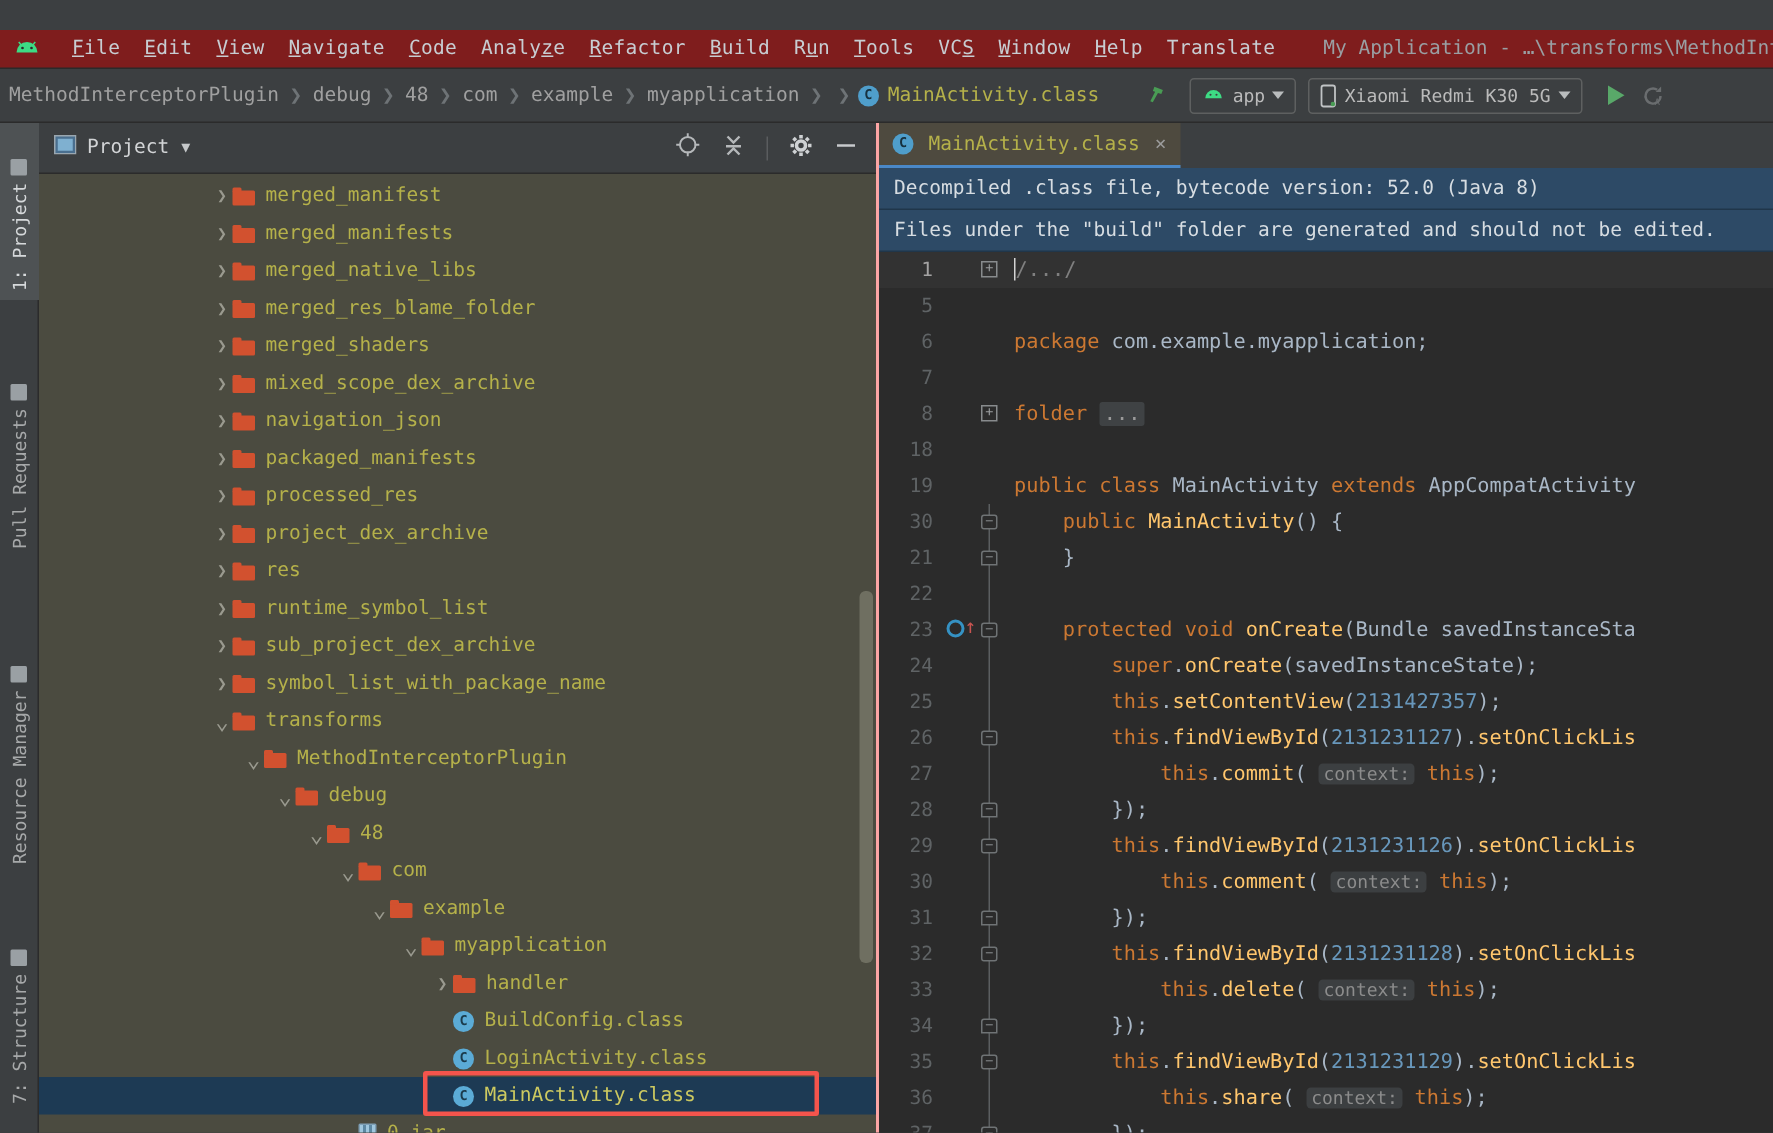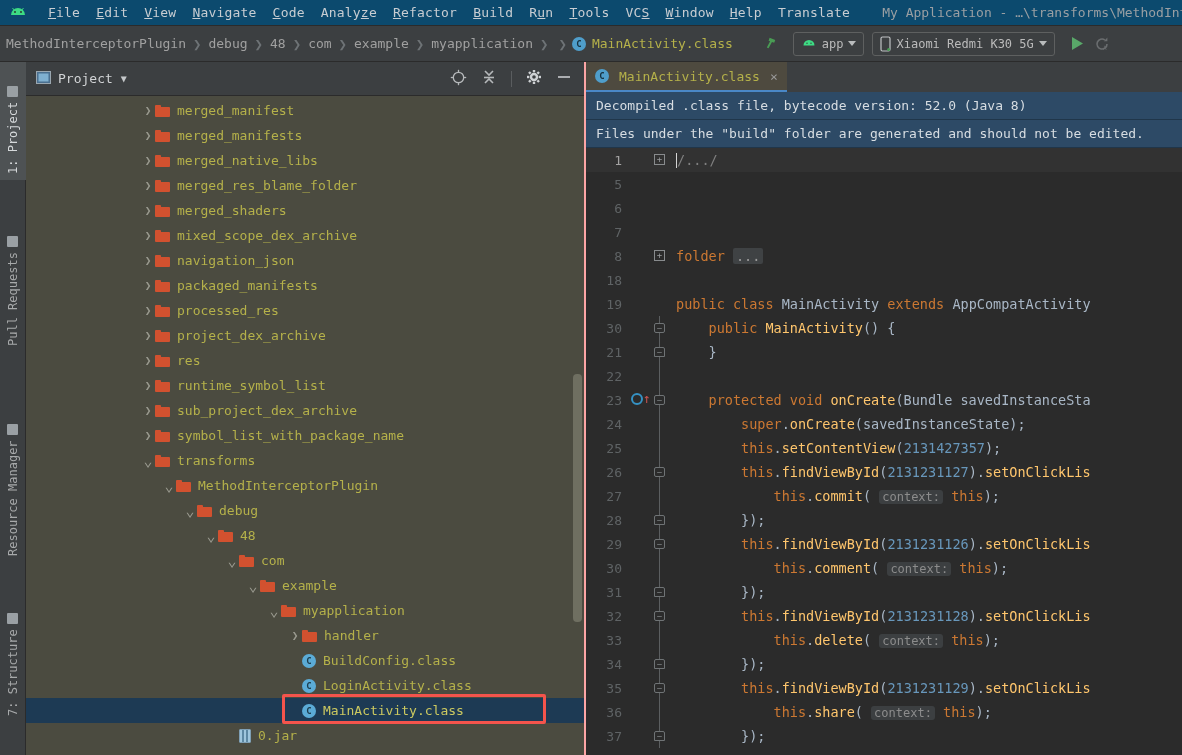--- a/index.html
+++ b/index.html
@@ -7,22 +7,22 @@
     width:1182px; height:755px; overflow:hidden;
     background:#3c3f41;
     font-family:"DejaVu Sans Mono","Liberation Mono",monospace;
     font-size:13px; color:#bbbbbb;
     -webkit-font-smoothing:antialiased;
   }
   #app{ position:relative; width:1182px; height:755px; }
 
   
   .menubar{
-    height:26px; background:#0c4a6e; display:flex; align-items:center;
-    padding-left:8px; border-bottom:1px solid #2b2b2b;
+    height:26px; background:#7f1d1d; display:flex; align-items:center;
+    padding-left:8px; border-bottom:1px solid #2b2b2b;margin-top:20px;
   }
   .android-logo{ width:20px; height:14px; position:relative; margin-right:12px; flex:none; }
   .menu-item{
     font-family:"DejaVu Sans Mono","Liberation Mono",monospace;
     font-size:13px; color:#c8cdd2; padding:2px 8px; white-space:nowrap;
     cursor:default; letter-spacing:0.2px;
   }
   .menu-item u{ text-decoration:underline; }
   .win-title{
     font-size:13px; color:#9a9fa3; margin-left:24px; white-space:nowrap;
@@ -530,21 +530,21 @@
         <span class="cls-badge">C</span>
         <span>MainActivity.class</span>
         <span class="x">×</span>
       </div>
     </div>
     <div class="banner">Decompiled .class file, bytecode version: 52.0 (Java 8)</div>
     <div class="banner">Files under the "build" folder are generated and should not be edited.</div>
     <div class="code-area" id="code-area">
         <div class="cline caret"><span class="gutter-num">1</span><span class="gutter-mark"></span><span class="gutter-fold"><span class="fold-sq">+</span></span><span class="codetext"><span class="caretbar"></span><span class="c">/.../</span></span></div>
         <div class="cline"><span class="gutter-num">5</span><span class="gutter-mark"></span><span class="gutter-fold"></span><span class="codetext"></span></div>
-        <div class="cline"><span class="gutter-num">6</span><span class="gutter-mark"></span><span class="gutter-fold"></span></div>
+        <div class="cline"><span class="gutter-num">6</span><span class="gutter-mark"></span><span class="gutter-fold"></span><span class="codetext"><span class="k">package </span><span class="p">com.example.myapplication;</span></span></div>
         <div class="cline"><span class="gutter-num">7</span><span class="gutter-mark"></span><span class="gutter-fold"></span><span class="codetext"></span></div>
         <div class="cline"><span class="gutter-num">8</span><span class="gutter-mark"></span><span class="gutter-fold"><span class="fold-sq">+</span></span><span class="codetext"><span class="k">folder </span><span class="fold-ph">...</span></span></div>
         <div class="cline"><span class="gutter-num">18</span><span class="gutter-mark"></span><span class="gutter-fold"></span><span class="codetext"></span></div>
         <div class="cline"><span class="gutter-num">19</span><span class="gutter-mark"></span><span class="gutter-fold"></span><span class="codetext"><span class="k">public class </span><span class="p">MainActivity </span><span class="k">extends </span><span class="p">AppCompatActivity</span></span></div>
         <div class="cline"><span class="gutter-num">30</span><span class="gutter-mark"></span><span class="gutter-fold"><span class="fold-line"></span><span class="fold-open">−</span></span><span class="codetext"><span class="p">    </span><span class="k">public </span><span class="m">MainActivity</span><span class="p">() {</span></span></div>
         <div class="cline"><span class="gutter-num">21</span><span class="gutter-mark"></span><span class="gutter-fold"><span class="fold-line"></span><span class="fold-close">−</span></span><span class="codetext"><span class="p">    }</span></span></div>
         <div class="cline"><span class="gutter-num">22</span><span class="gutter-mark"></span><span class="gutter-fold"><span class="fold-line"></span></span><span class="codetext"></span></div>
         <div class="cline"><span class="gutter-num">23</span><span class="gutter-mark"><span class="ovr-icon"></span><span class="ovr-arrow">↑</span></span><span class="gutter-fold"><span class="fold-line"></span><span class="fold-open">−</span></span><span class="codetext"><span class="p">    </span><span class="k">protected void </span><span class="m">onCreate</span><span class="p">(Bundle savedInstanceSta</span></span></div>
         <div class="cline"><span class="gutter-num">24</span><span class="gutter-mark"></span><span class="gutter-fold"><span class="fold-line"></span></span><span class="codetext"><span class="p">        </span><span class="k">super</span><span class="p">.</span><span class="m">onCreate</span><span class="p">(savedInstanceState);</span></span></div>
         <div class="cline"><span class="gutter-num">25</span><span class="gutter-mark"></span><span class="gutter-fold"><span class="fold-line"></span></span><span class="codetext"><span class="p">        </span><span class="k">this</span><span class="p">.</span><span class="m">setContentView</span><span class="p">(</span><span class="n">2131427357</span><span class="p">);</span></span></div>

